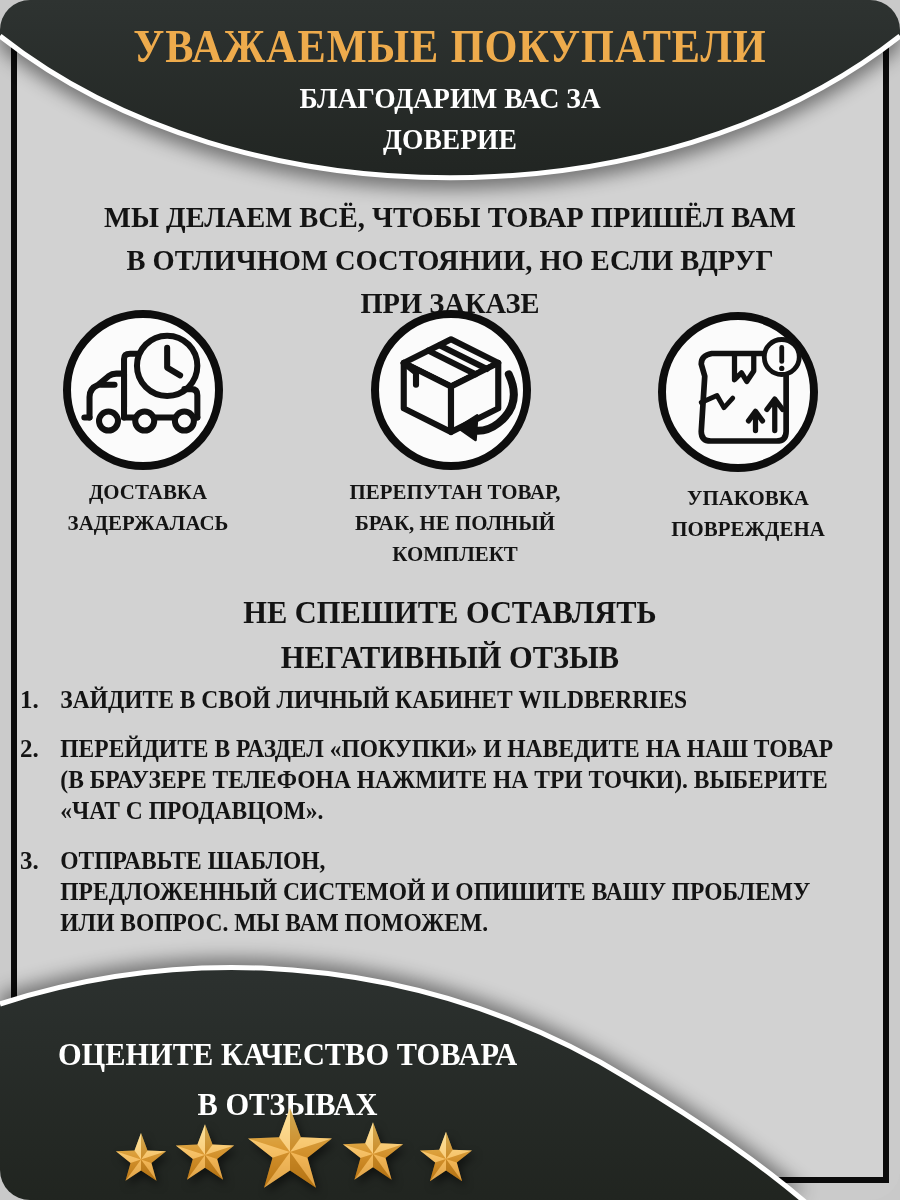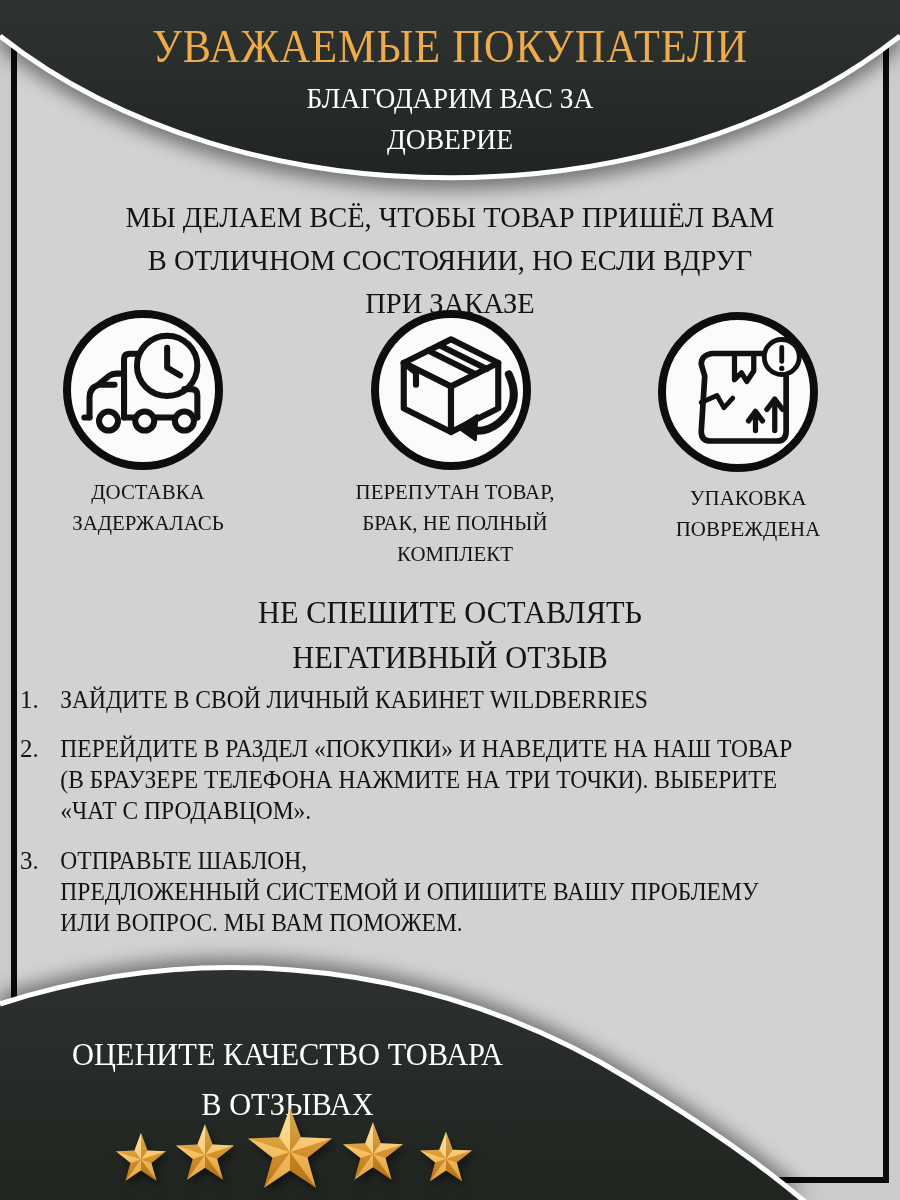--- a/index.html
+++ b/index.html
@@ -1,21 +1,21 @@
 <!DOCTYPE html>
 <html><head>
 <meta charset="utf-8">
 <style>
   * { margin:0; padding:0; box-sizing:border-box; }
   html,body { background:#c9c9c9; }
   .canvas {
     position:relative; width:900px; height:1200px; overflow:hidden;
     background:#cbcbcb;
     font-family:"Liberation Serif","DejaVu Serif",serif;
-    font-weight:400; color:#141414;
+    font-weight:700; color:#141414;border-radius:30px;
   }
   
   .frame {
     position:absolute; left:11px; top:25px; width:878px; height:1158px;
     border:6px solid #0b0b0b; background:#d2d2d2; z-index:1;
   }
   
   .shape { position:absolute; left:0; top:0; width:900px; height:1200px; z-index:2; pointer-events:none; }
   .shape.top    { filter:drop-shadow(0 9px 9px rgba(0,0,0,0.45)); }
   .shape.bottom { filter:drop-shadow(0 -7px 9px rgba(0,0,0,0.45)); }

